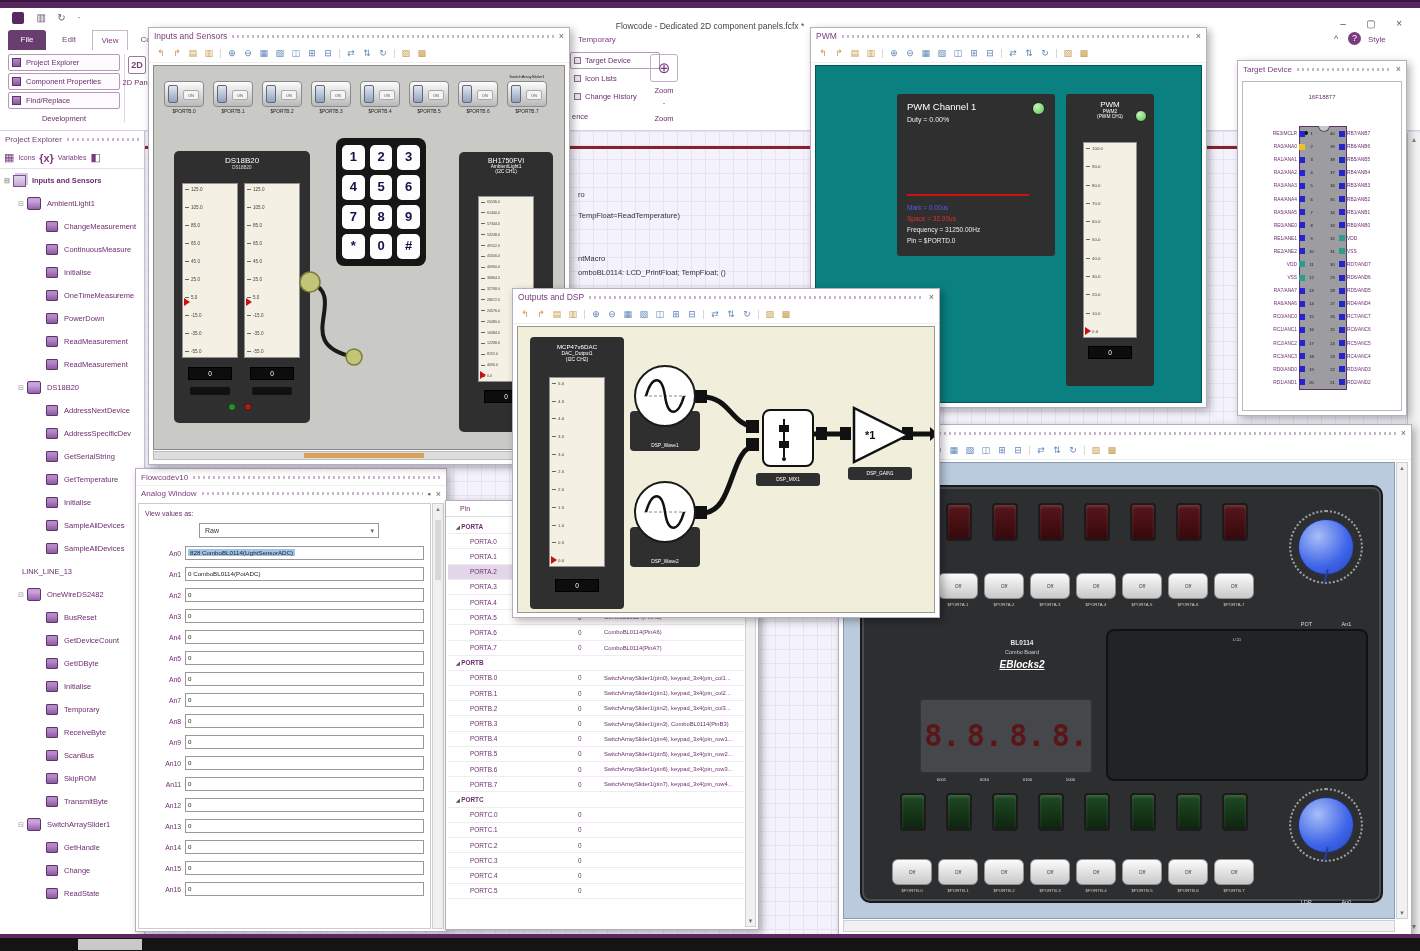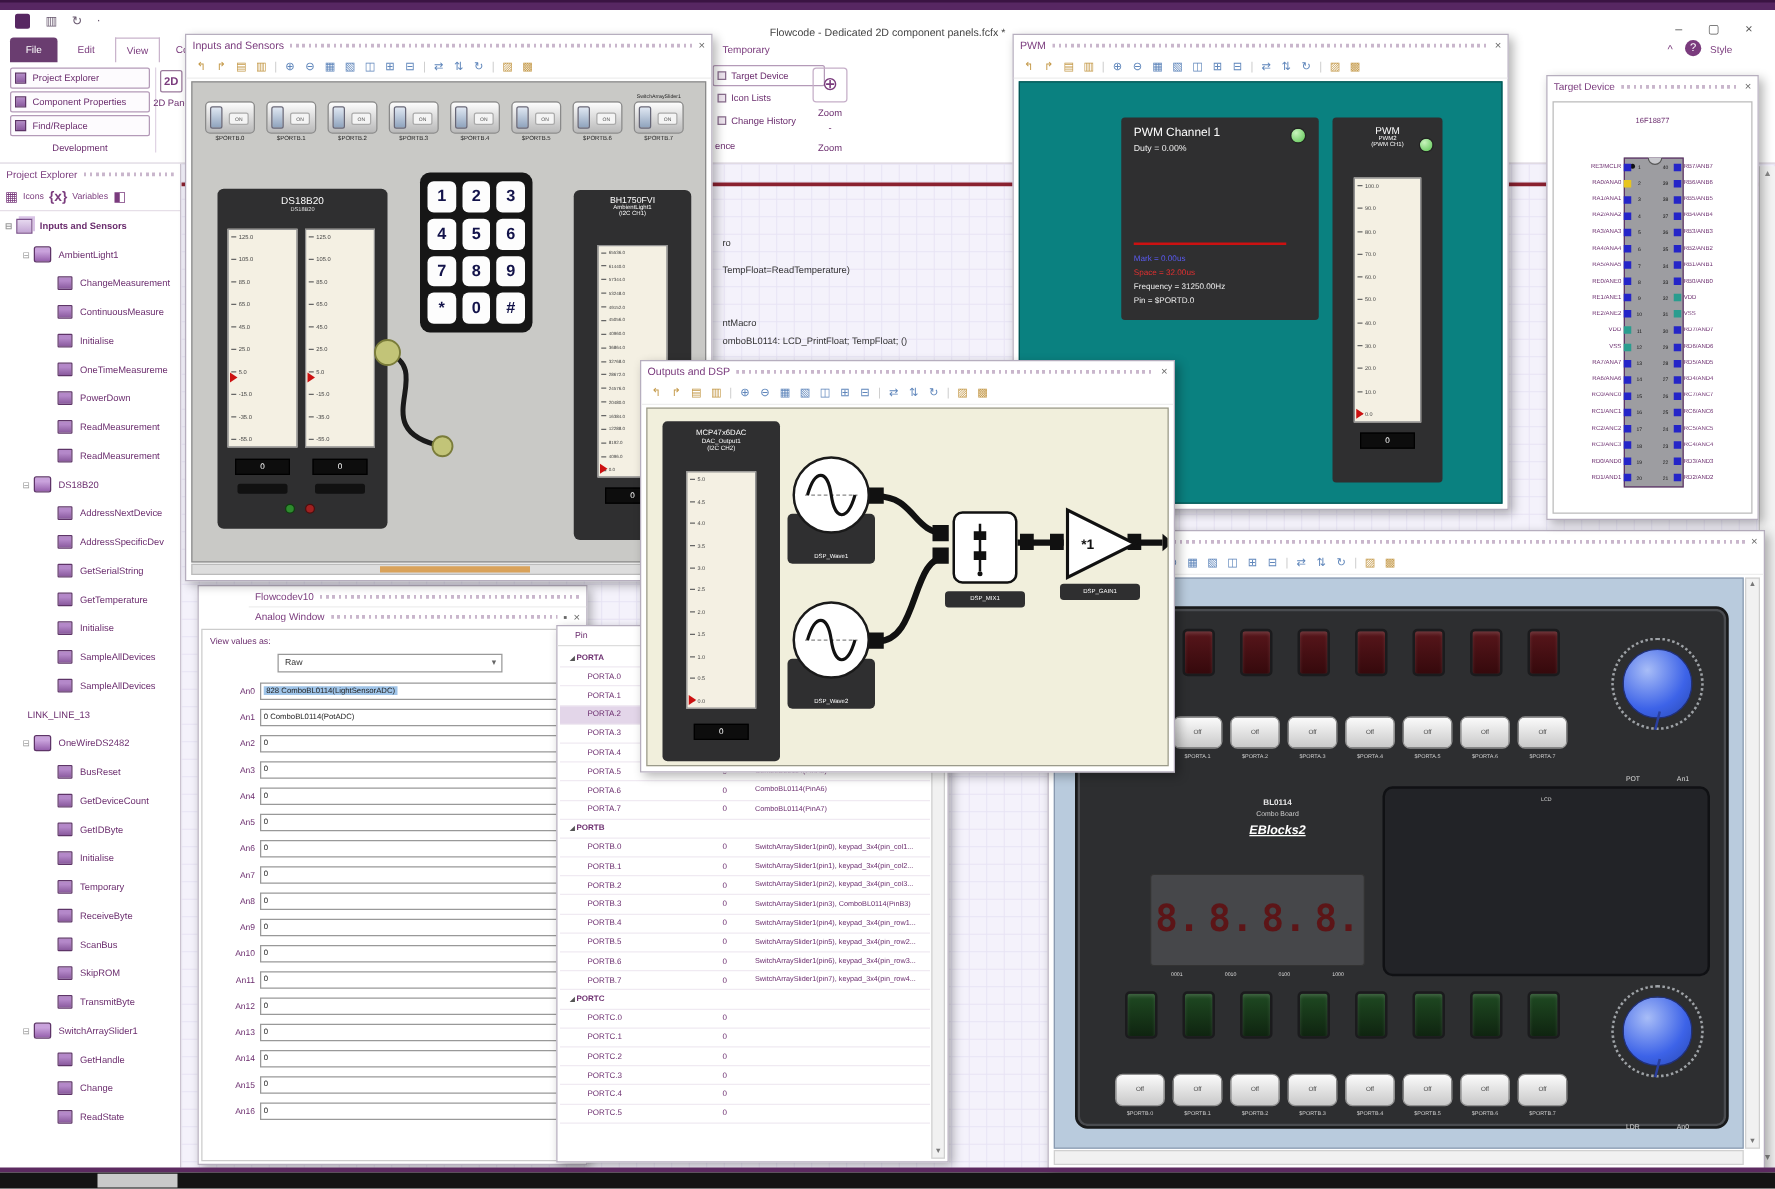--- a/index.html
+++ b/index.html
@@ -576,21 +576,21 @@
         </div>
       </div>
     </div>
     <div class="scrl" style="right:3px;top:37px;width:12px;bottom:16px;">
       <div style="margin-top:2px;">▲</div>
       <div style="position:absolute;bottom:2px;left:0;width:100%;">▼</div>
     </div>
     <div class="scrl" style="left:4px;bottom:3px;right:16px;height:12px;"></div>
   </div>
 
-  <div class="panel" style="left:158px;top:468px;width:312px;height:464px;z-index:2;padding-left:40px;">
+  <div class="panel" style="left:135px;top:468px;width:312px;height:464px;z-index:2;">
     <div class="phead">
       <span class="ptitle">Flowcodev10</span>
       <span class="pdots"></span>
     </div>
     <div class="phead" style="border-top:1px solid #eee;">
       <span class="ptitle">Analog Window</span>
       <span class="pdots"></span>
       <span class="pclose">▪</span>
       <span class="pclose">×</span>
     </div>

